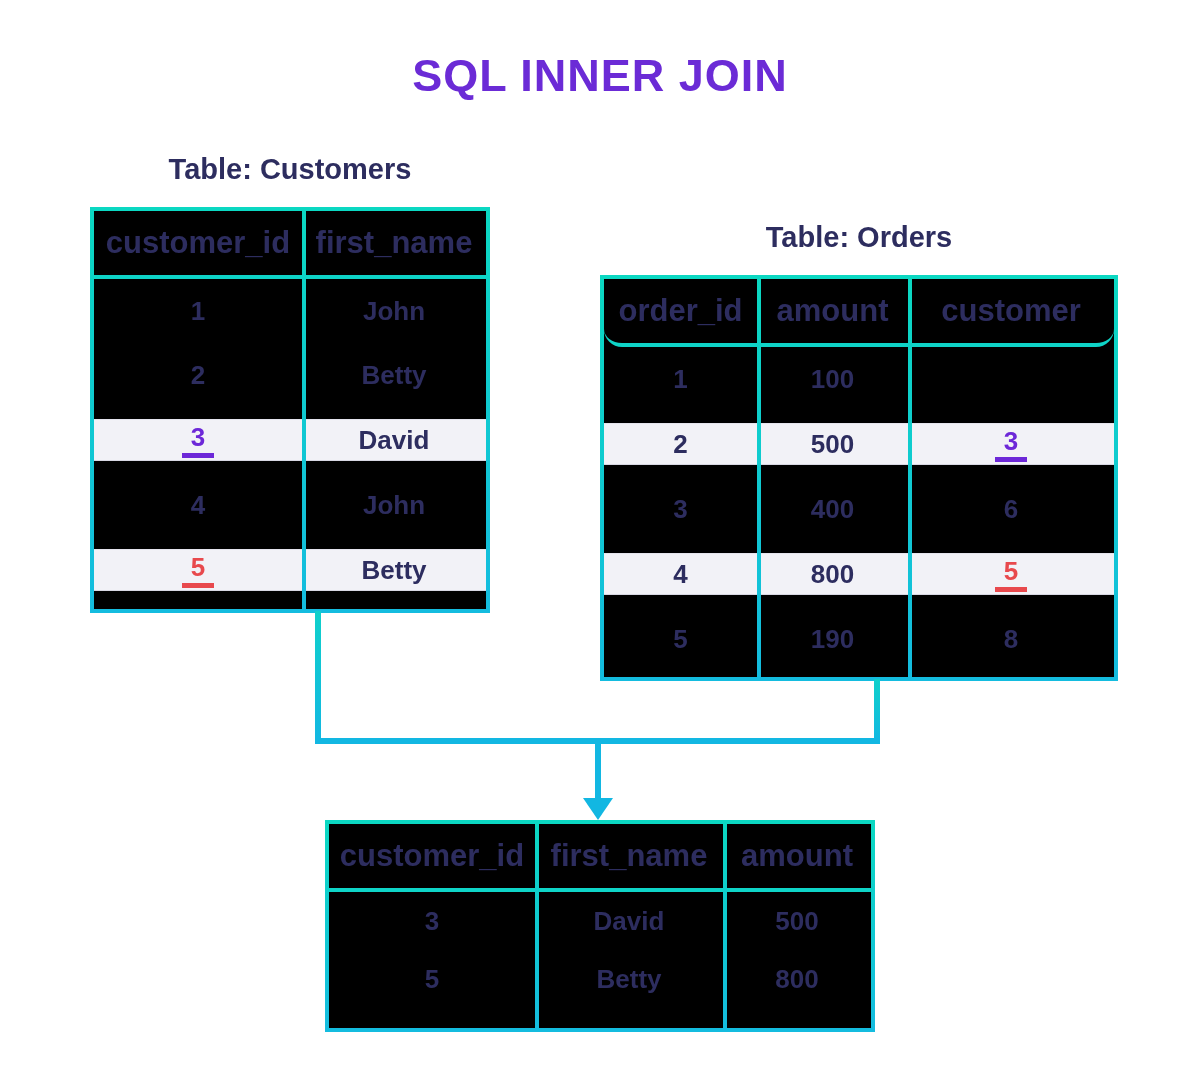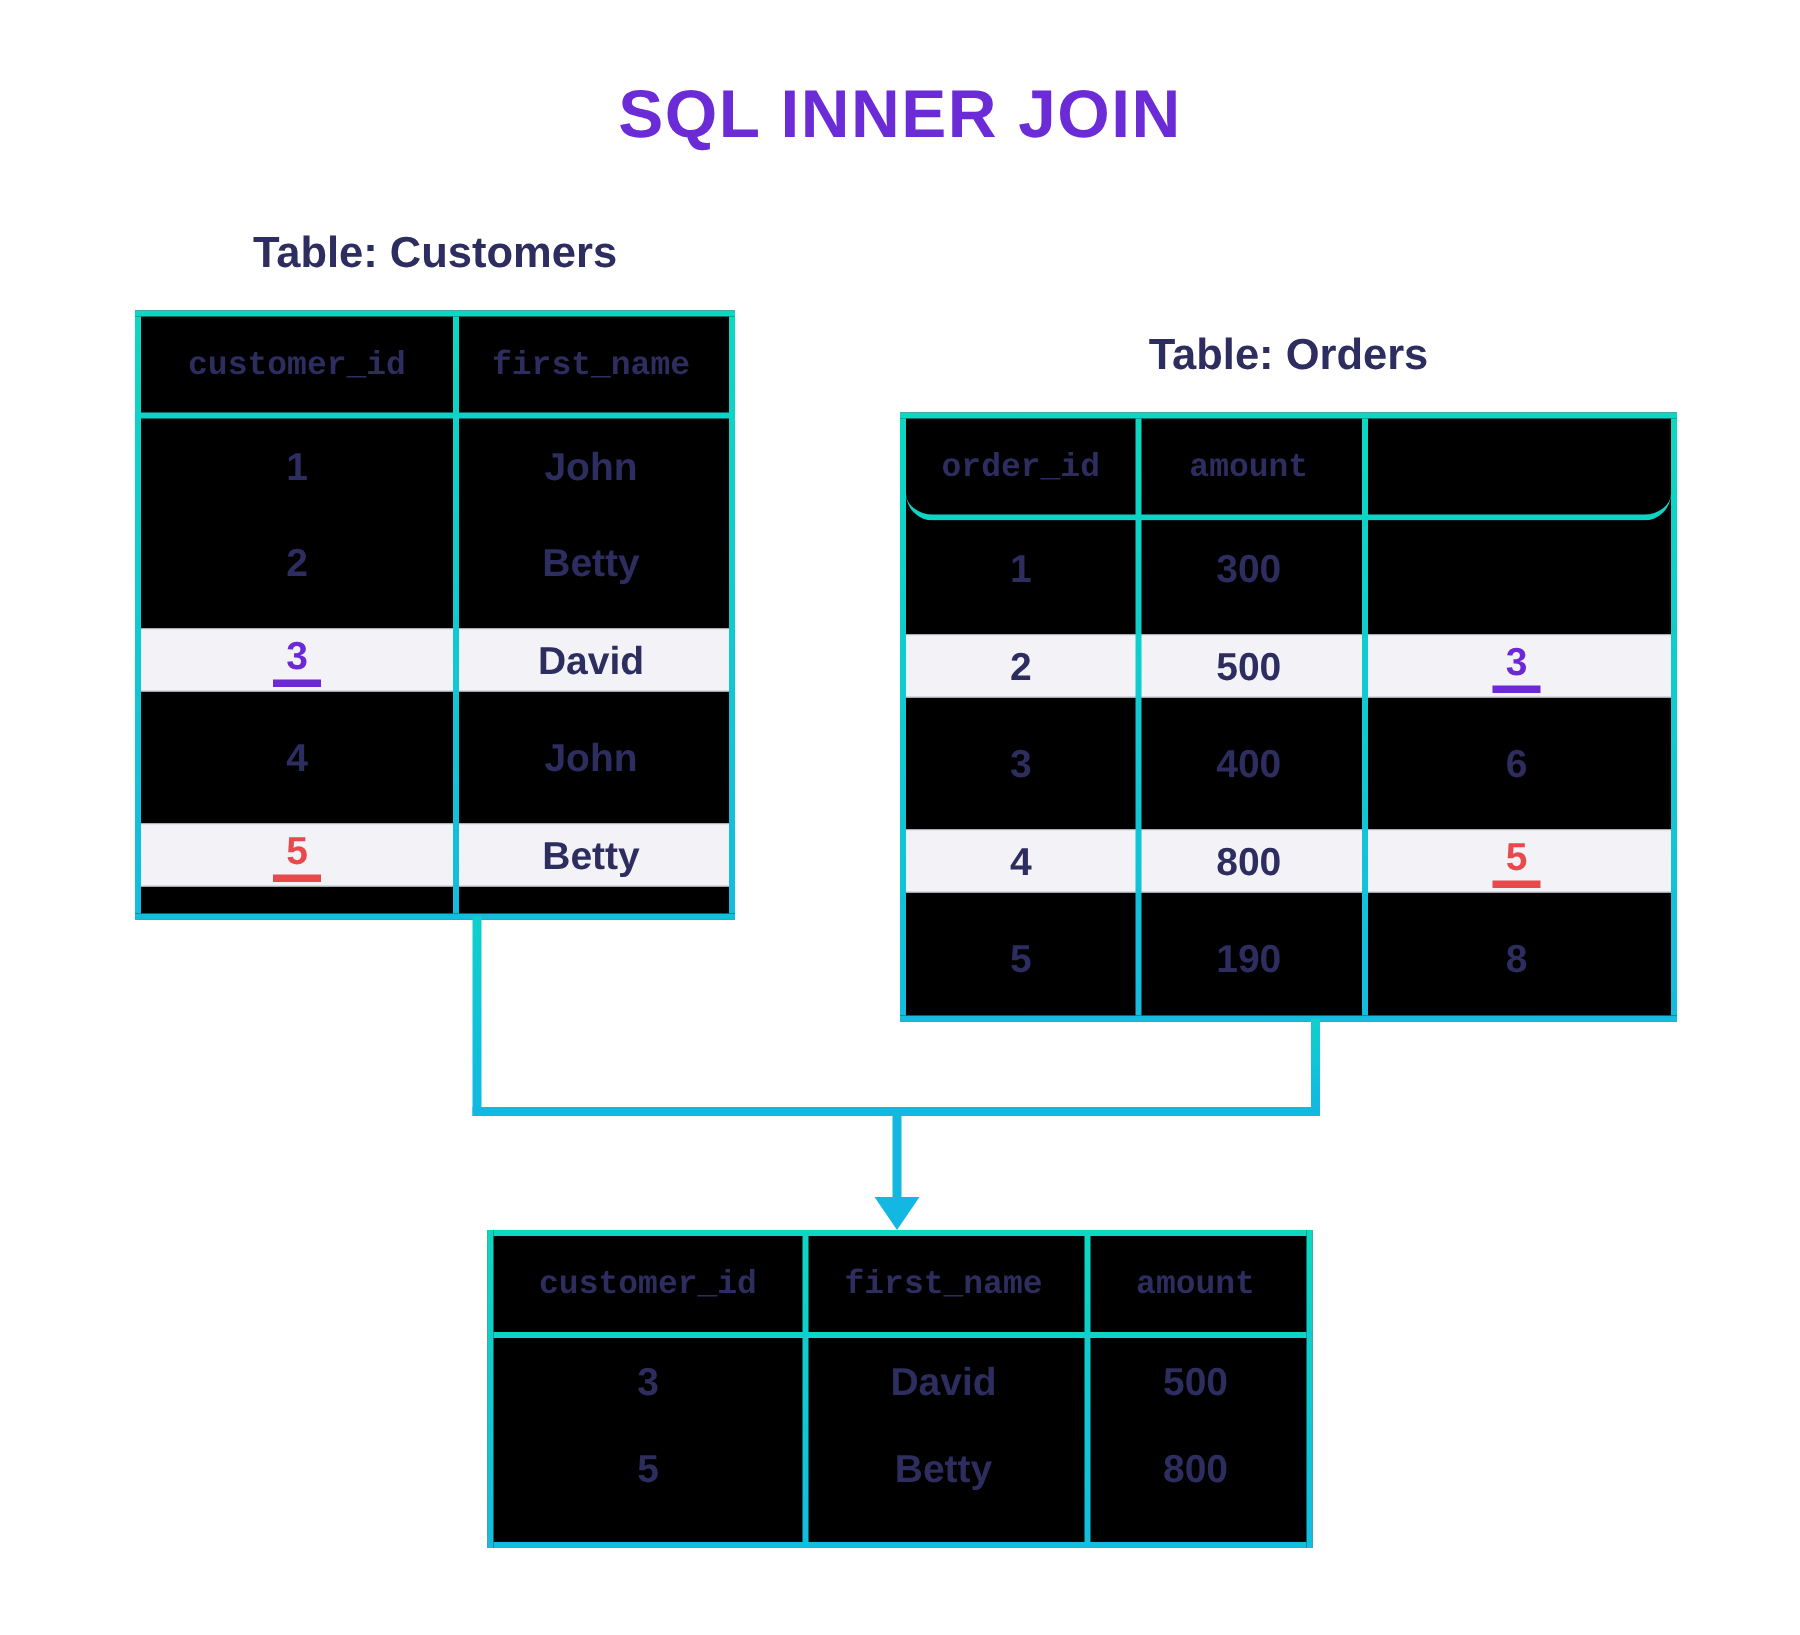--- a/index.html
+++ b/index.html
@@ -40,21 +40,21 @@
     align-items: center;
     z-index: 1;
   }
   .trow.head { border-bottom: 4px solid #0ed4c7; }
   .cell {
     text-align: center;
     font-weight: 700;
     font-size: 26px;
     color: #2d2d5f;
   }
-  .head .cell { font-size: 22px; font-family: Liberation Mono, monospace; }
+  .head .cell { font-size: 31px; }
   .band {
     background: #f2f2f7;
     border-top: 1px solid #e4e4ed;
     border-bottom: 1px solid #d7d7e2;
   }
   .vline {
     position: absolute;
     top: 0; bottom: 0;
     width: 4px;
     background: linear-gradient(180deg, #0bd8c2, #14bcdf);
@@ -120,24 +120,25 @@
       </div>
       <div class="cell">Betty</div>
     </div>
     <div class="vline" style="left:208px;"></div>
   </div>
 
   <div class="tbl orders" style="left:600px; top:275px; width:518px; height:406px;">
     <div class="trow head" style="height:64px;border-radius:18px;">
       <div class="cell">order_id</div>
       <div class="cell">amount</div>
+      <div class="cell">customer</div>
     </div>
     <div class="trow" style="height:64px;">
       <div class="cell">1</div>
-      <div class="cell">300</div>
+      <div class="cell">100</div>
     </div>
     <div class="trow band" style="height:40px; margin:12px 0;">
       <div class="cell">2</div>
       <div class="cell">500</div>
       <div class="cell">
         <span class="key purple">3</span>
       </div>
     </div>
     <div class="trow" style="height:64px;">
       <div class="cell">3</div>

